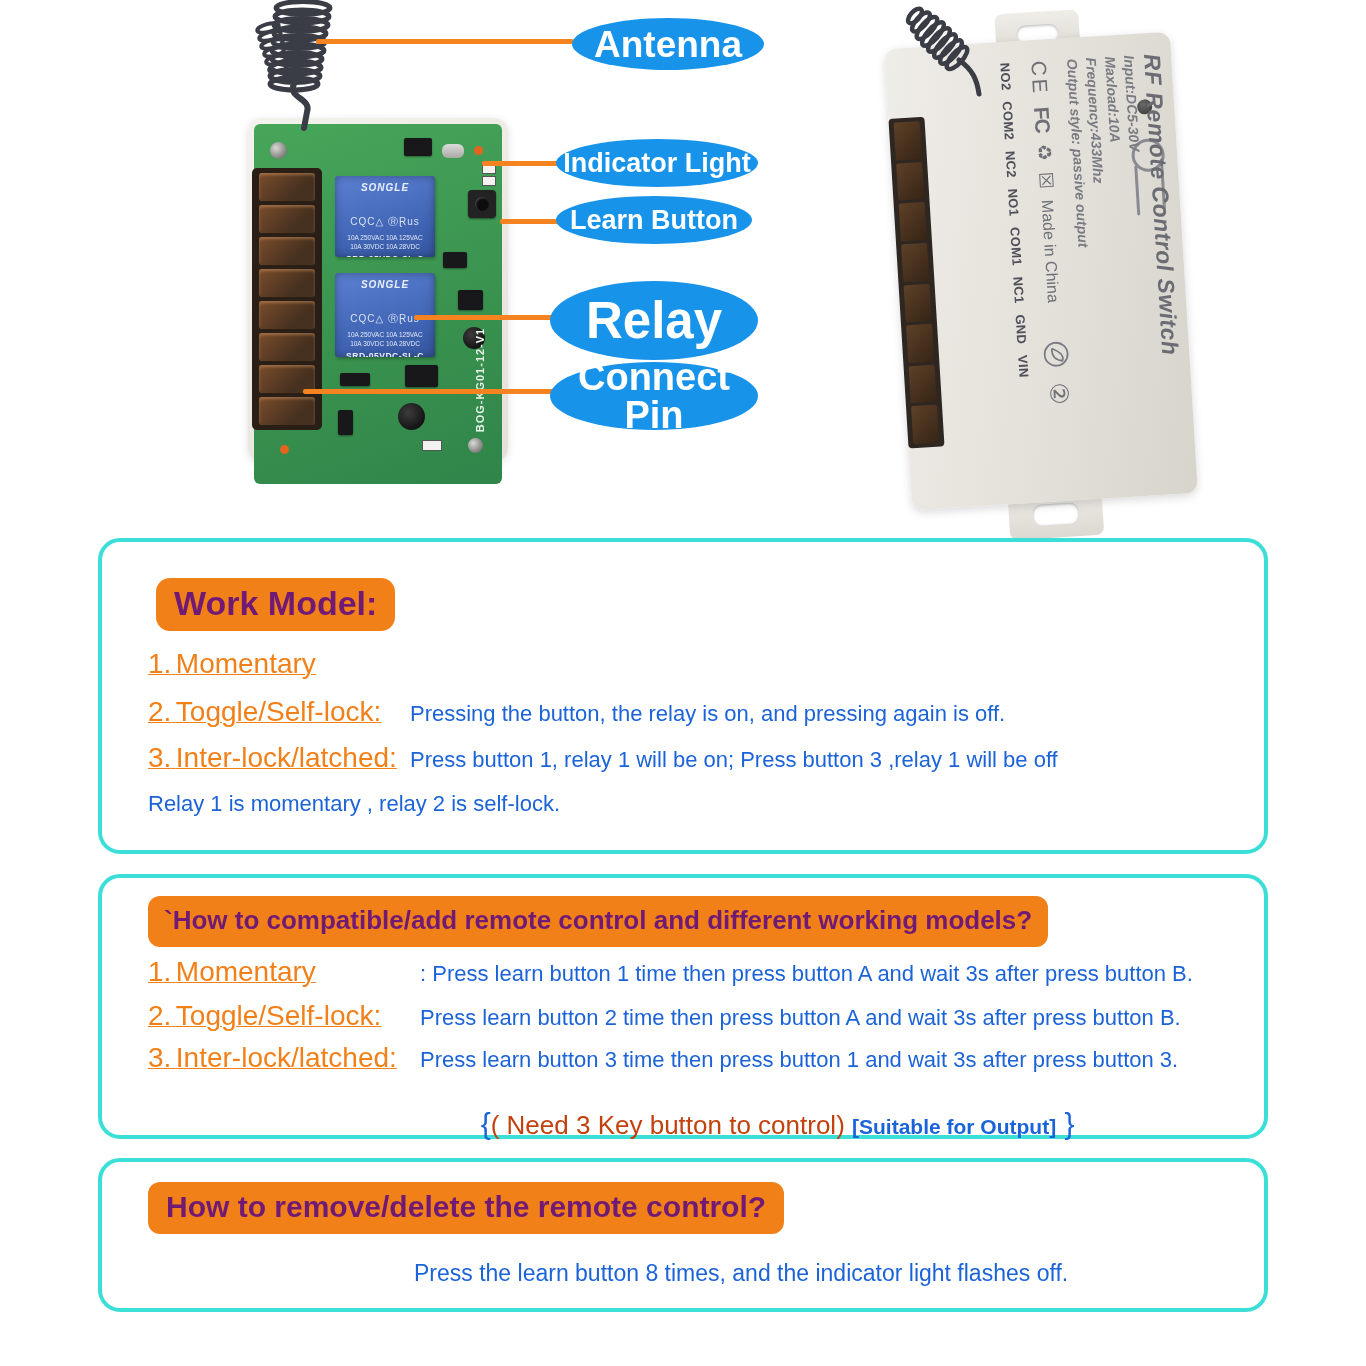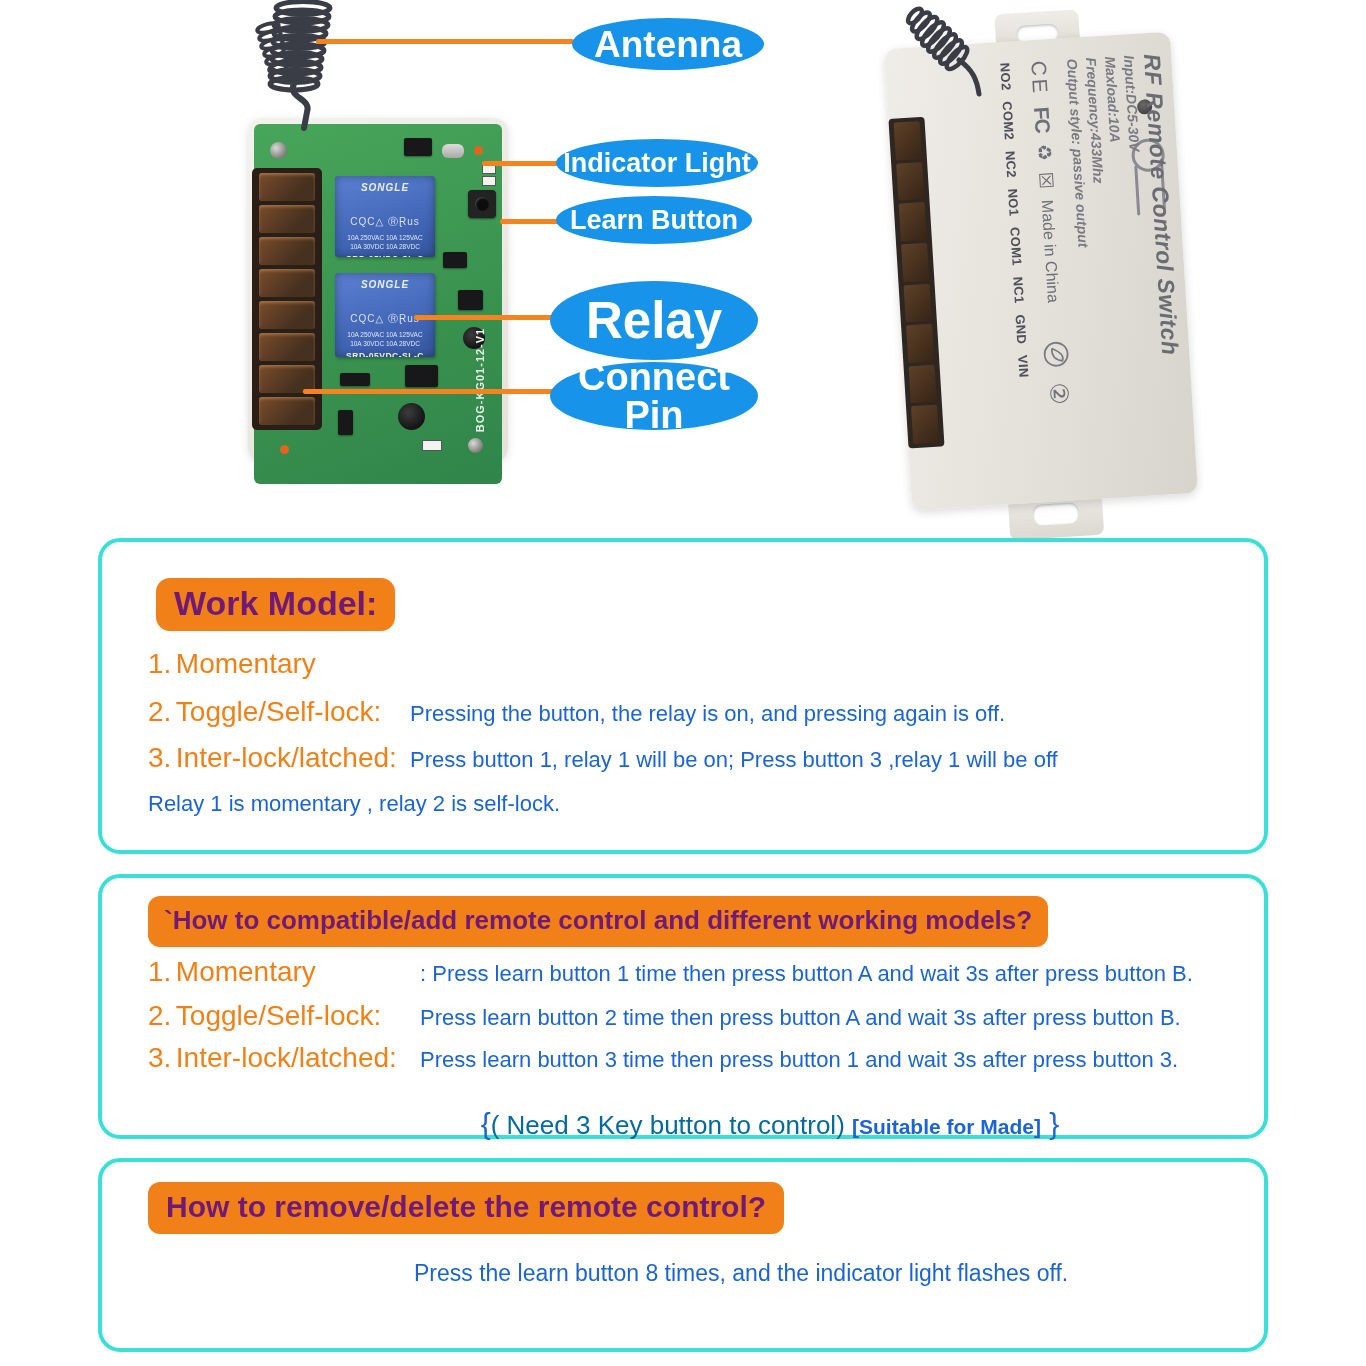--- a/index.html
+++ b/index.html
@@ -74,31 +74,31 @@
   .dterm { margin-top:12px; font-size:13px; font-weight:bold; word-spacing:7px; color:#50505a; letter-spacing:.3px; }
 
   
   .infobox { position:absolute; left:98px; width:1170px; box-sizing:border-box;
     border:4px solid #3BDFD8; border-radius:22px; background:#fff; }
   .badge-title { display:inline-block; background:#F28019; color:#701a75; font-weight:bold; border-radius:14px; }
   .t1 { margin:36px 0 0 54px; font-size:34px; padding:6px 18px 8px; }
   .t2 { margin:18px 0 0 46px; font-size:26px; padding:9px 16px 11px; border-radius:12px; }
   .t3 { margin:20px 0 0 46px; font-size:30px; padding:8px 18px 10px; border-radius:12px; }
   .row { display:flex; align-items:baseline; padding-left:46px; line-height:34px; }
-  .lbl { flex:0 0 262px; color:#F28019; white-space:nowrap; }
+  .lbl { flex:0 0 262px; color:#F28019; white-space:nowrap;text-decoration:underline; }
   .b2 .lbl { flex:0 0 272px; }
   .num { font-size:28px; }
   .lbltxt { font-size:28px; }
   .row4 .num { font-size:27px; }
   .row4 .lbltxt { font-size:23px; }
   .desc { color:#1B63D8; font-size:22px; white-space:pre-wrap; }
   .cont { padding-left:308px; }
   .noterow { line-height:30px; padding-left:352px; white-space:pre-wrap; }
   .brace { color:#1B63D8; font-size:30px; }
-  .notered { color:#0369a1; font-size:26px; }
+  .notered { color:#c2410c; font-size:26px; }
   .notemotor { color:#1B63D8; font-size:21px; font-weight:bold; }
   .r3body { color:#1B63D8; font-size:23px; line-height:30px; padding-left:312px; margin-top:24px; }
 </style>
 </head>
 <body>
 
 <div class="canvas">
 
   <div class="pcb-case">
     <div class="pcb-board">
@@ -275,26 +275,26 @@
     </div>
     <div class="row" style="margin-top:6px;">
       <span class="lbl"><span class="num">2.</span> <span class="lbltxt">Toggle/Self-lock:</span></span>
       <span class="desc">Press learn button 2 time then press button A and wait 3s after press button B.</span>
     </div>
     <div class="row" style="margin-top:4px;">
       <span class="lbl"><span class="num">3.</span> <span class="lbltxt">Inter-lock/latched:</span></span>
       <span class="desc">Press learn button 3 time then press button 1 and wait 3s after press button 3.</span>
     </div>
     <div class="noterow">
-      <span class="brace">{</span><span class="notered">( Need 3 Key button to control) </span><span class="notemotor">[Suitable for Made]</span><span class="brace"> }</span>
+      <span class="brace">{</span><span class="notered">( Need 3 Key button to control) </span><span class="notemotor">[Suitable for Output]</span><span class="brace"> }</span>
     </div>
     <div class="row row4" style="margin-top:6px;">
       <span class="lbl"><span class="num">4.</span> <span class="lbltxt">Momentary+self-lock:</span></span>
       <span class="desc">Press learn button 4 time then press button A and wait 3s after press button B.</span>
     </div>
   </div>
 
-  <div class="infobox" style="top:1158px; height:194px;">
+  <div class="infobox" style="top:1158px; height:154px;">
     <div class="badge-title t3">How to remove/delete the remote control?</div>
     <div class="r3body">Press the learn button 8 times, and the indicator light flashes off.</div>
   </div>
 
 </div>
 
 </body></html>

